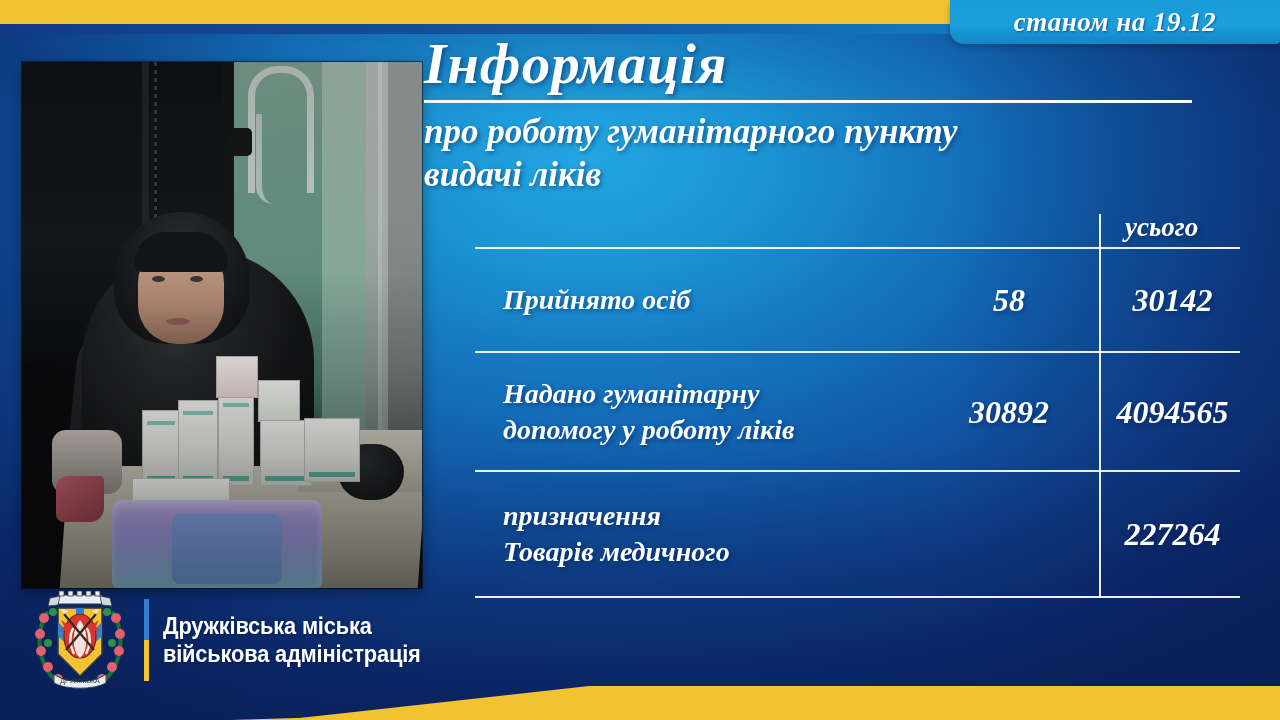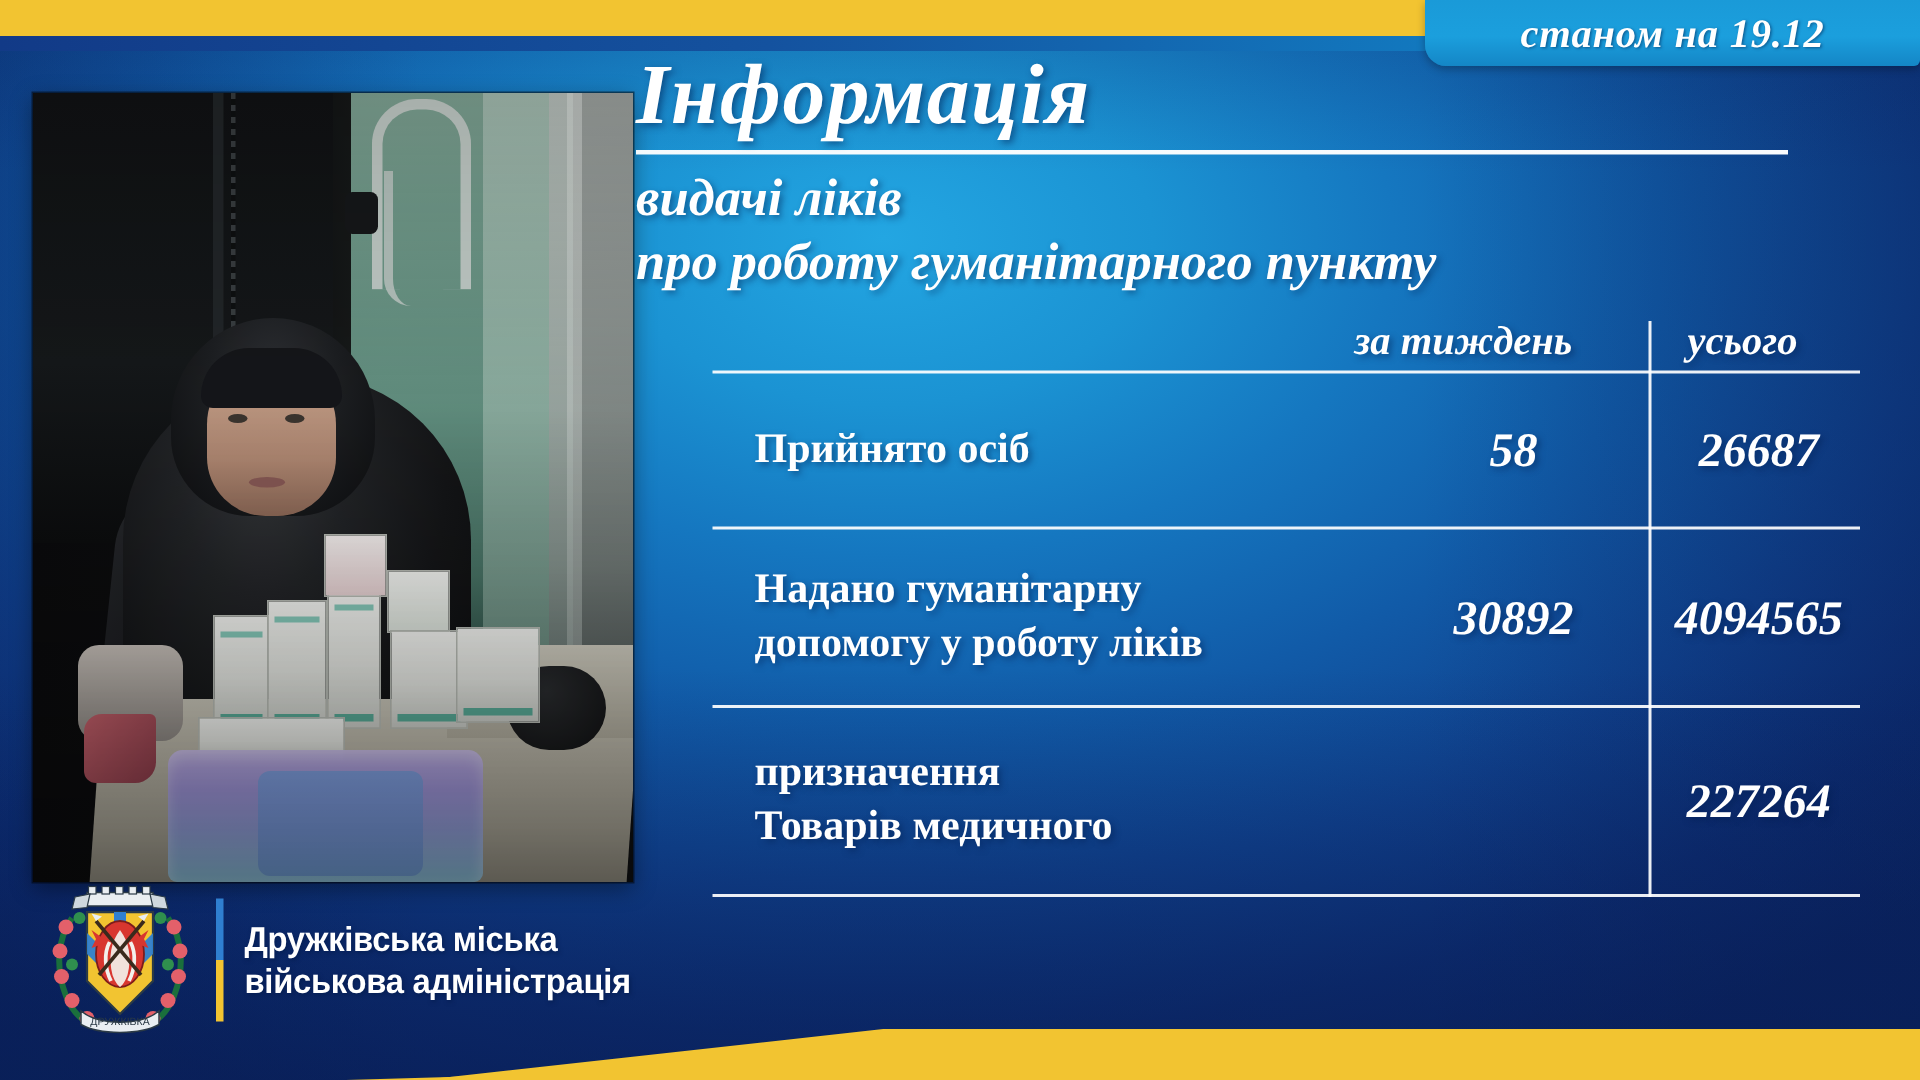--- a/index.html
+++ b/index.html
@@ -340,20 +340,21 @@
   .trow.row2 { top: 260px; height: 124px; }
 
   .cell-label {
     position: absolute;
     left: 28px;
     width: 420px;
     top: 50%;
     transform: translateY(-50%);
     font-size: 28px;
     font-weight: bold;
+    font-style: italic;
     line-height: 1.3;
     text-shadow: 2px 2px 4px rgba(0,30,80,0.5);
   }
   .cell-week {
     position: absolute;
     left: 450px;
     width: 168px;
     top: 50%;
     transform: translateY(-50%);
     text-align: center;
@@ -495,41 +496,40 @@
     <div class="ph ph-box box8"></div>
 
     <div class="ph ph-bag"></div>
     <div class="ph ph-bag2"></div>
     <div class="ph ph-grain"></div>
   </div>
 
   <div class="title-block">
     <div class="title-main">Інформація</div>
     <div class="title-rule"></div>
+    <div class="title-sub">про роботу гуманітарного пункту</div>
     <div class="title-sub">видачі ліків</div>
-    <div class="title-sub">про роботу гуманітарного пункту</div>
   </div>
 
   <div class="table-area">
 
-    <div class="col-head col-head-week">за тиждень</div>
     <div class="col-head col-head-total">усього</div>
 
     <div class="hrule r0"></div>
     <div class="hrule r1"></div>
     <div class="hrule r2"></div>
     <div class="hrule r3"></div>
     <div class="vrule"></div>
 
     <div class="trow row0">
       <div class="cell-label">
         <div>Прийнято осіб</div>
       </div>
       <div class="cell-week">58</div>
-      <div class="cell-total">26687</div>
+      <div class="cell-total">30142</div>
     </div>
 
     <div class="trow row1">
       <div class="cell-label">
         <div>Надано гуманітарну</div>
         <div>допомогу у роботу ліків</div>
       </div>
       <div class="cell-week">30892</div>
       <div class="cell-total">4094565</div>
     </div>

